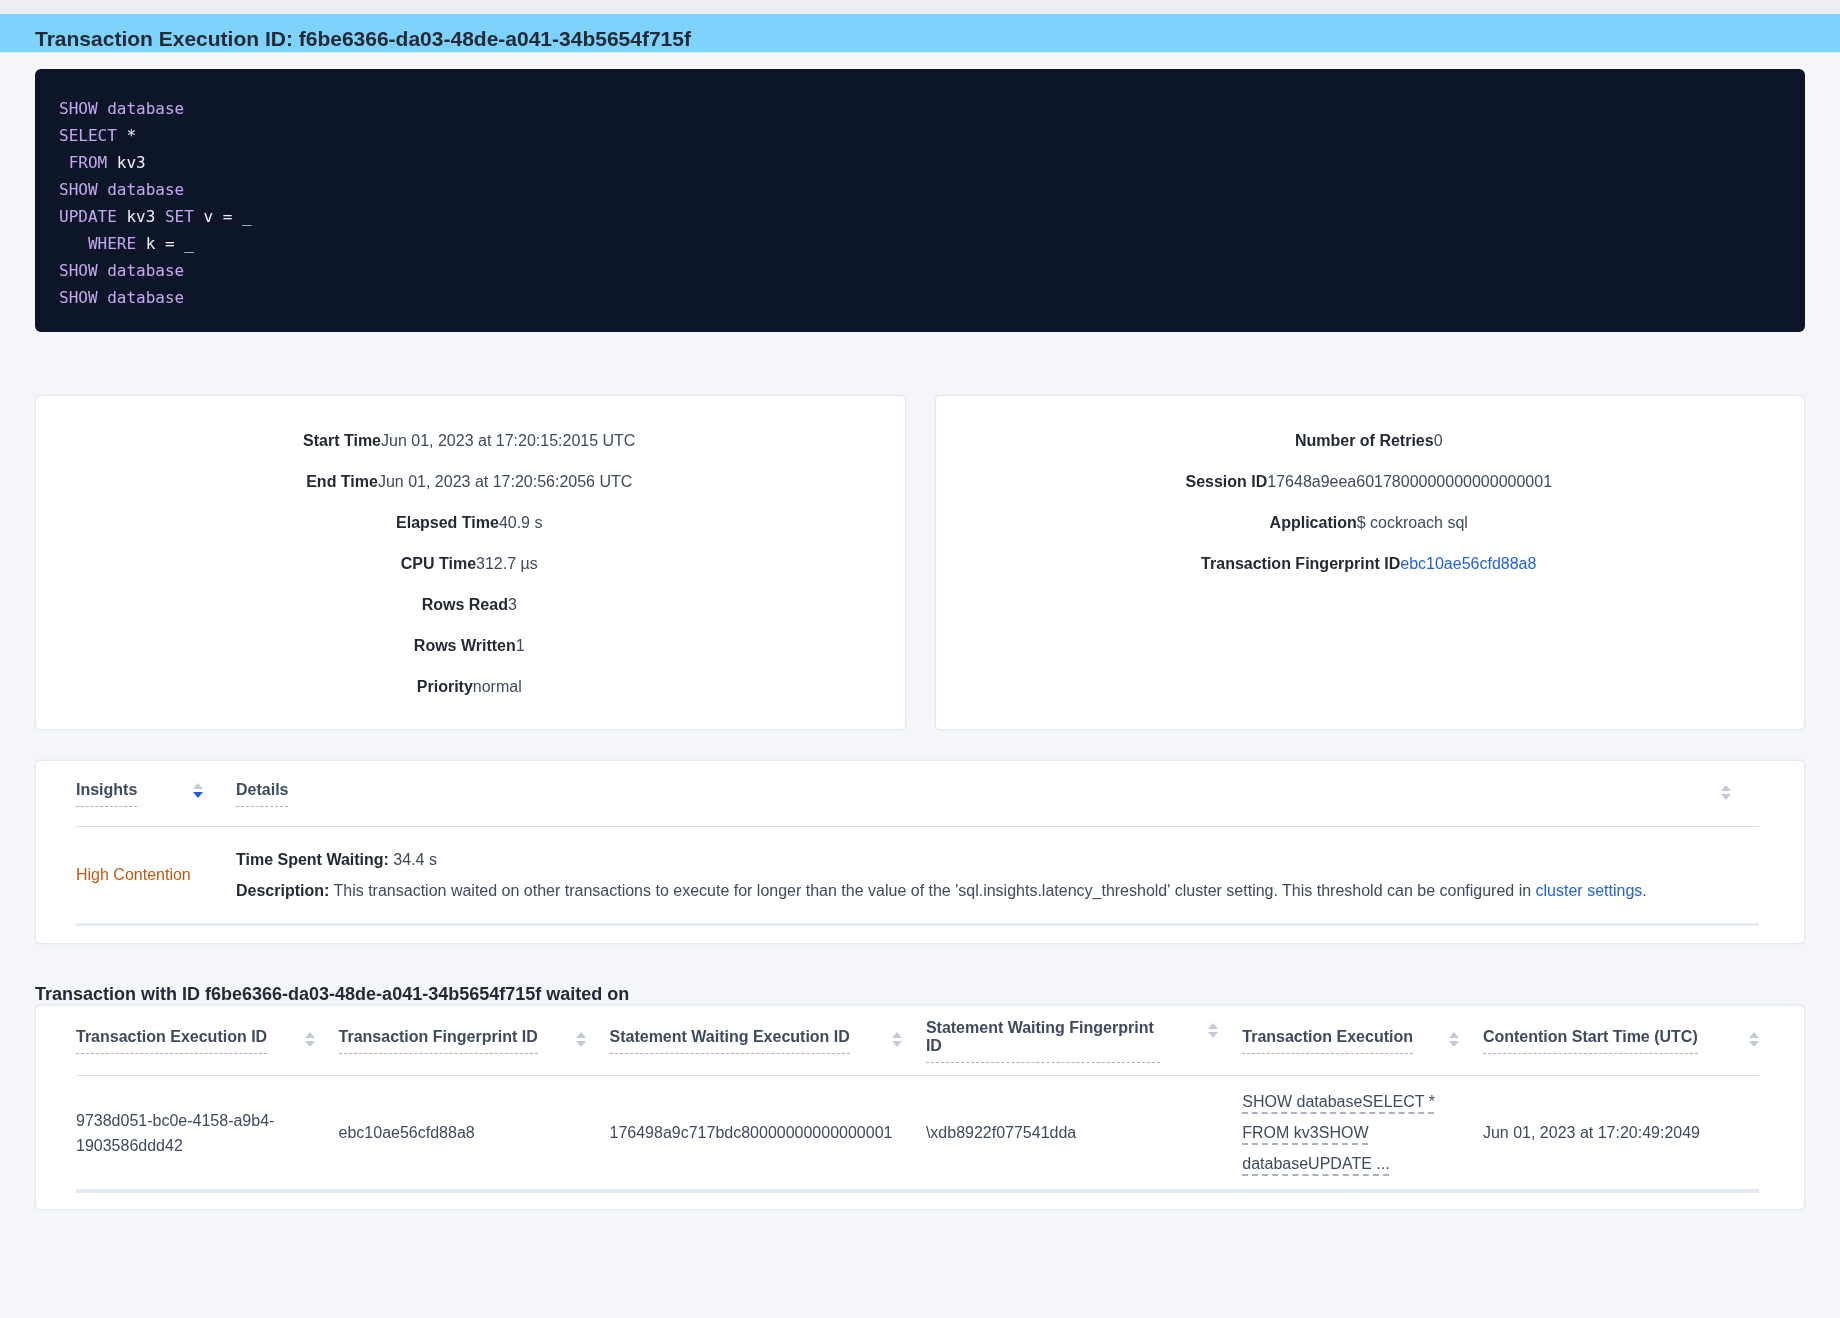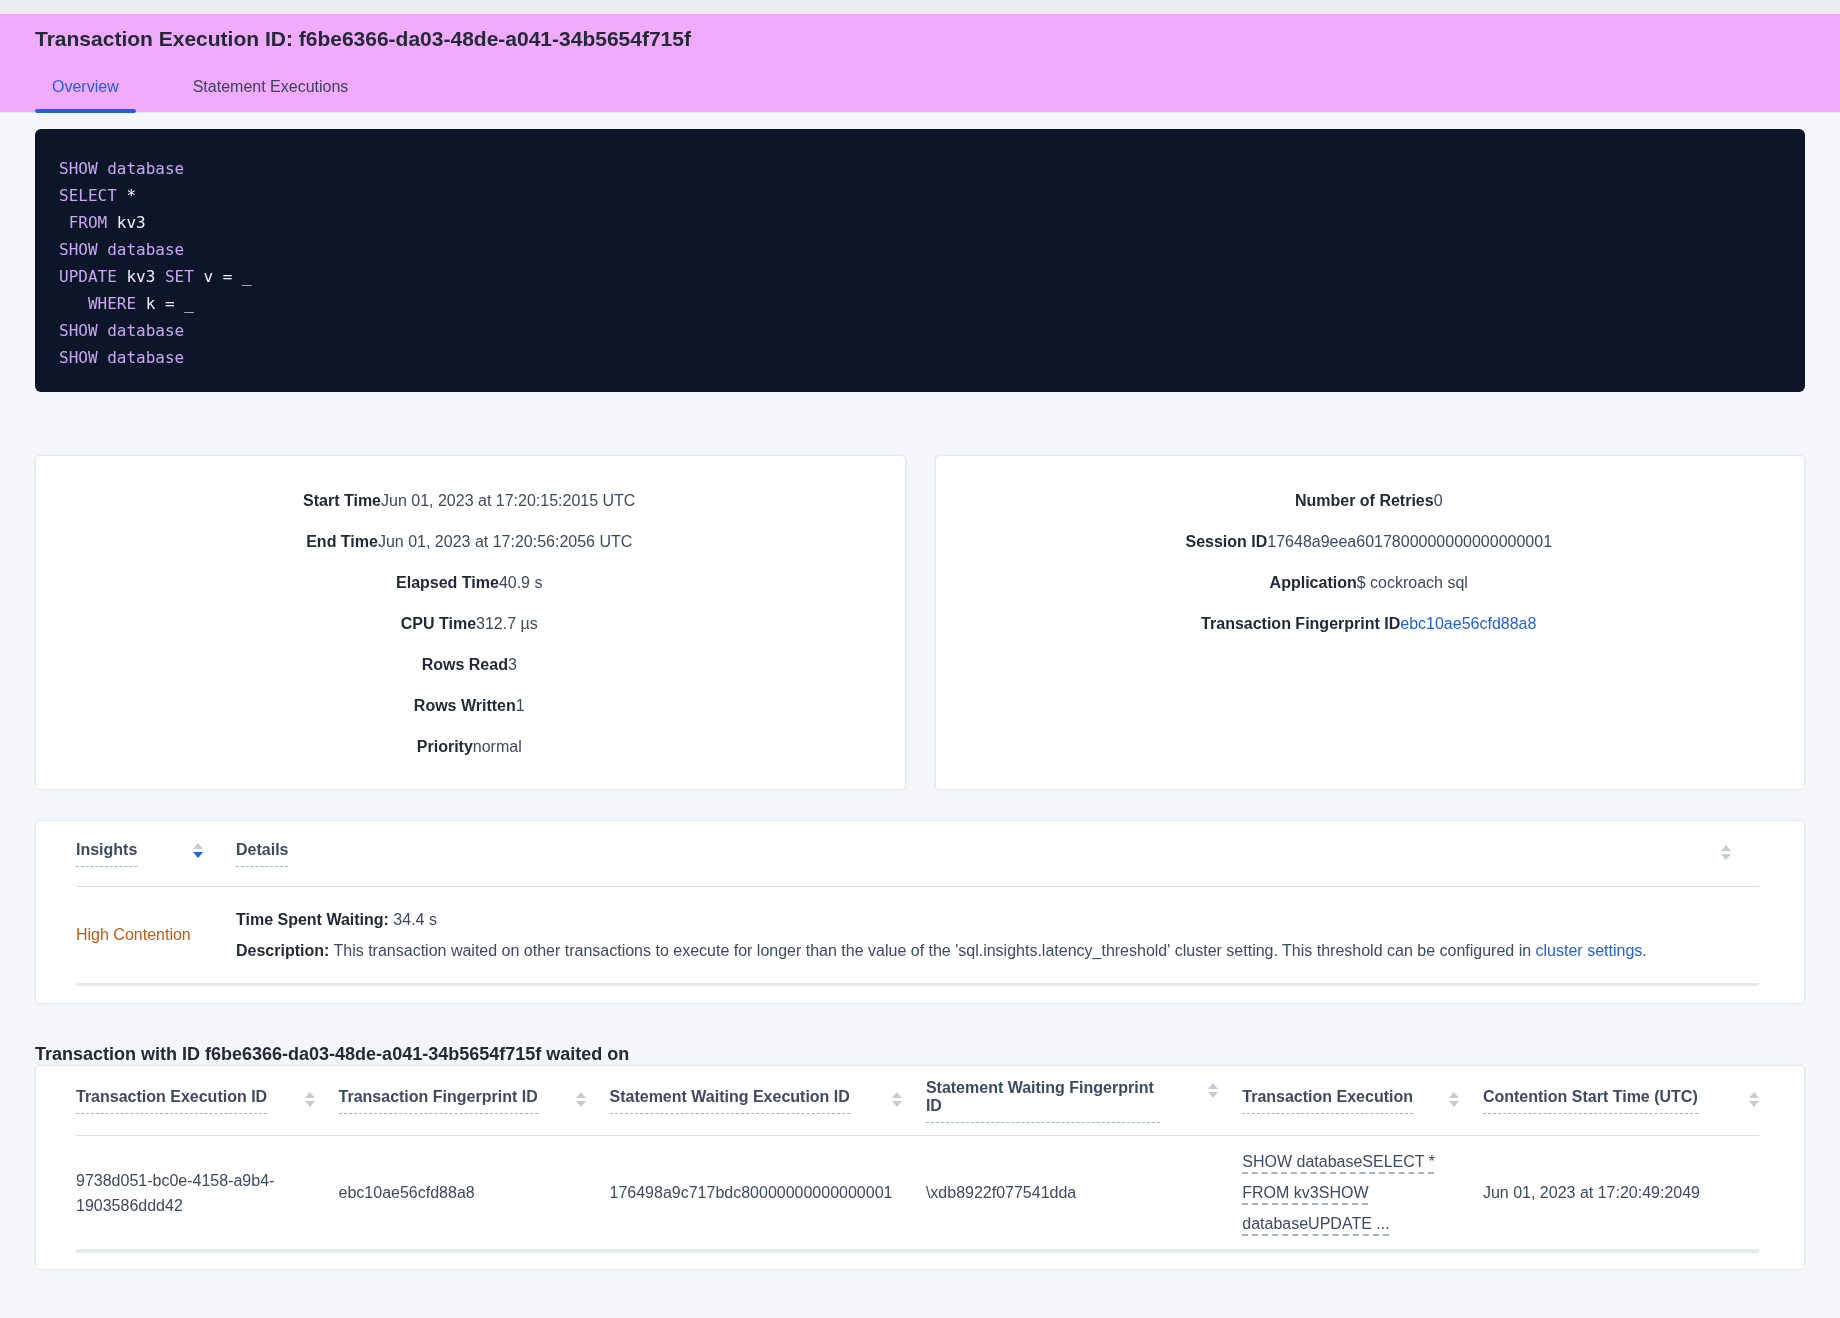--- a/index.html
+++ b/index.html
@@ -7,21 +7,21 @@
   body {
     font-family:"Liberation Sans", sans-serif;
     background:#F4F6FA;
     color:#242A35;
     overflow:hidden;
     position:relative;
   }
   .top-strip { height:14px; background:#ECEEF2; }
 
   
-  .header { background:#f0abfc; padding:12px 35px 0 35px; border-bottom:1px solid #E5E9F0; }
+  .header { background:#7dd3fc; padding:12px 35px 0 35px; border-bottom:1px solid #E5E9F0; }
   .page-title { font-size:21px; font-weight:700; color:#242A35; line-height:26px; }
   .tabs { display:flex; margin-top:26px; }
   .tab { position:relative; padding:0 17px 16px 17px; font-size:16px; color:#394455; cursor:pointer; }
   .tab + .tab { margin-left:40px; }
   .tab.active { color:#2161E0; }
   .tab.active::after { content:""; position:absolute; left:0; right:0; bottom:-1px; height:4px; background:#2161E0; border-radius:2px; }
 
   .content { padding:0 35px; }
 
   
@@ -81,24 +81,20 @@
   .txn-exec-link { text-decoration:underline dashed; text-decoration-color:#8F99AC; text-underline-offset:6px; line-height:31px; cursor:pointer; display:inline-block; }
   .w-divider { height:4px; background:#E5EAF1; }
 </style>
 </head>
 <body>
 
 <div class="top-strip"></div>
 
 <div class="header">
   <div class="page-title">Transaction Execution ID: f6be6366-da03-48de-a041-34b5654f715f</div>
-  <div class="tabs">
-    <div class="tab active">Overview</div>
-    <div class="tab">Statement Executions</div>
-  </div>
 </div>
 
 <div class="content">
 
   <div class="sql-box">
       <div class="sql-line"><span class="kw">SHOW</span><span> </span><span class="kw">database</span></div>
       <div class="sql-line"><span class="kw">SELECT</span><span> </span><span>*</span></div>
       <div class="sql-line"><span> </span><span class="kw">FROM</span><span> </span><span>kv3</span></div>
       <div class="sql-line"><span class="kw">SHOW</span><span> </span><span class="kw">database</span></div>
       <div class="sql-line"><span class="kw">UPDATE</span><span> </span><span>kv3</span><span> </span><span class="kw">SET</span><span> </span><span>v</span><span> </span><span>=</span><span> </span><span>_</span></div>

